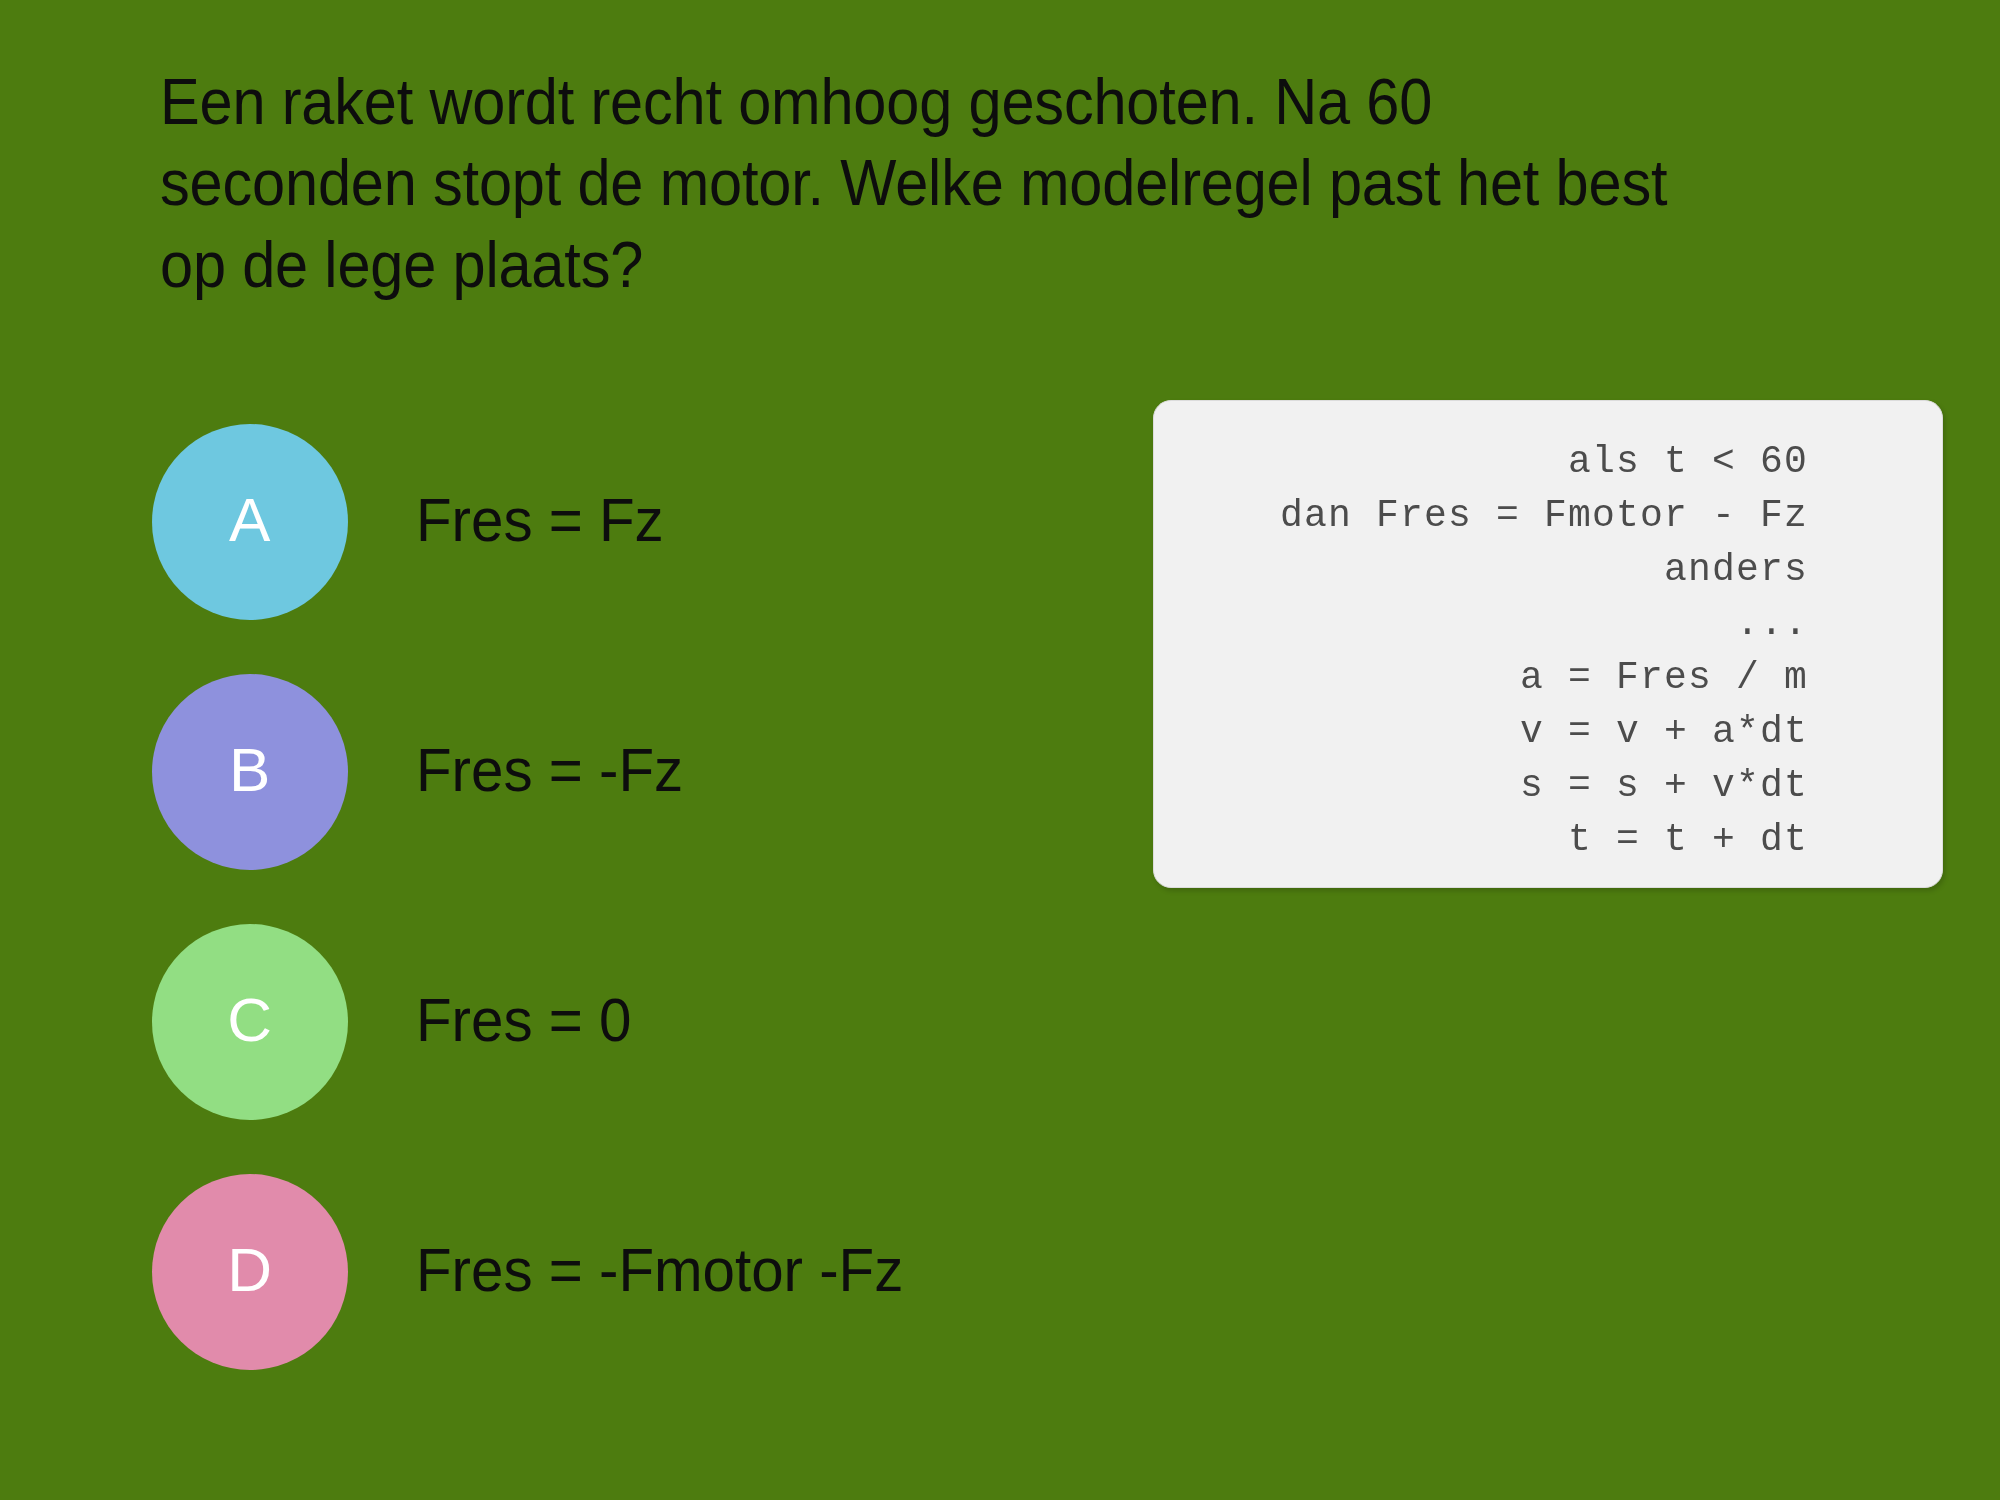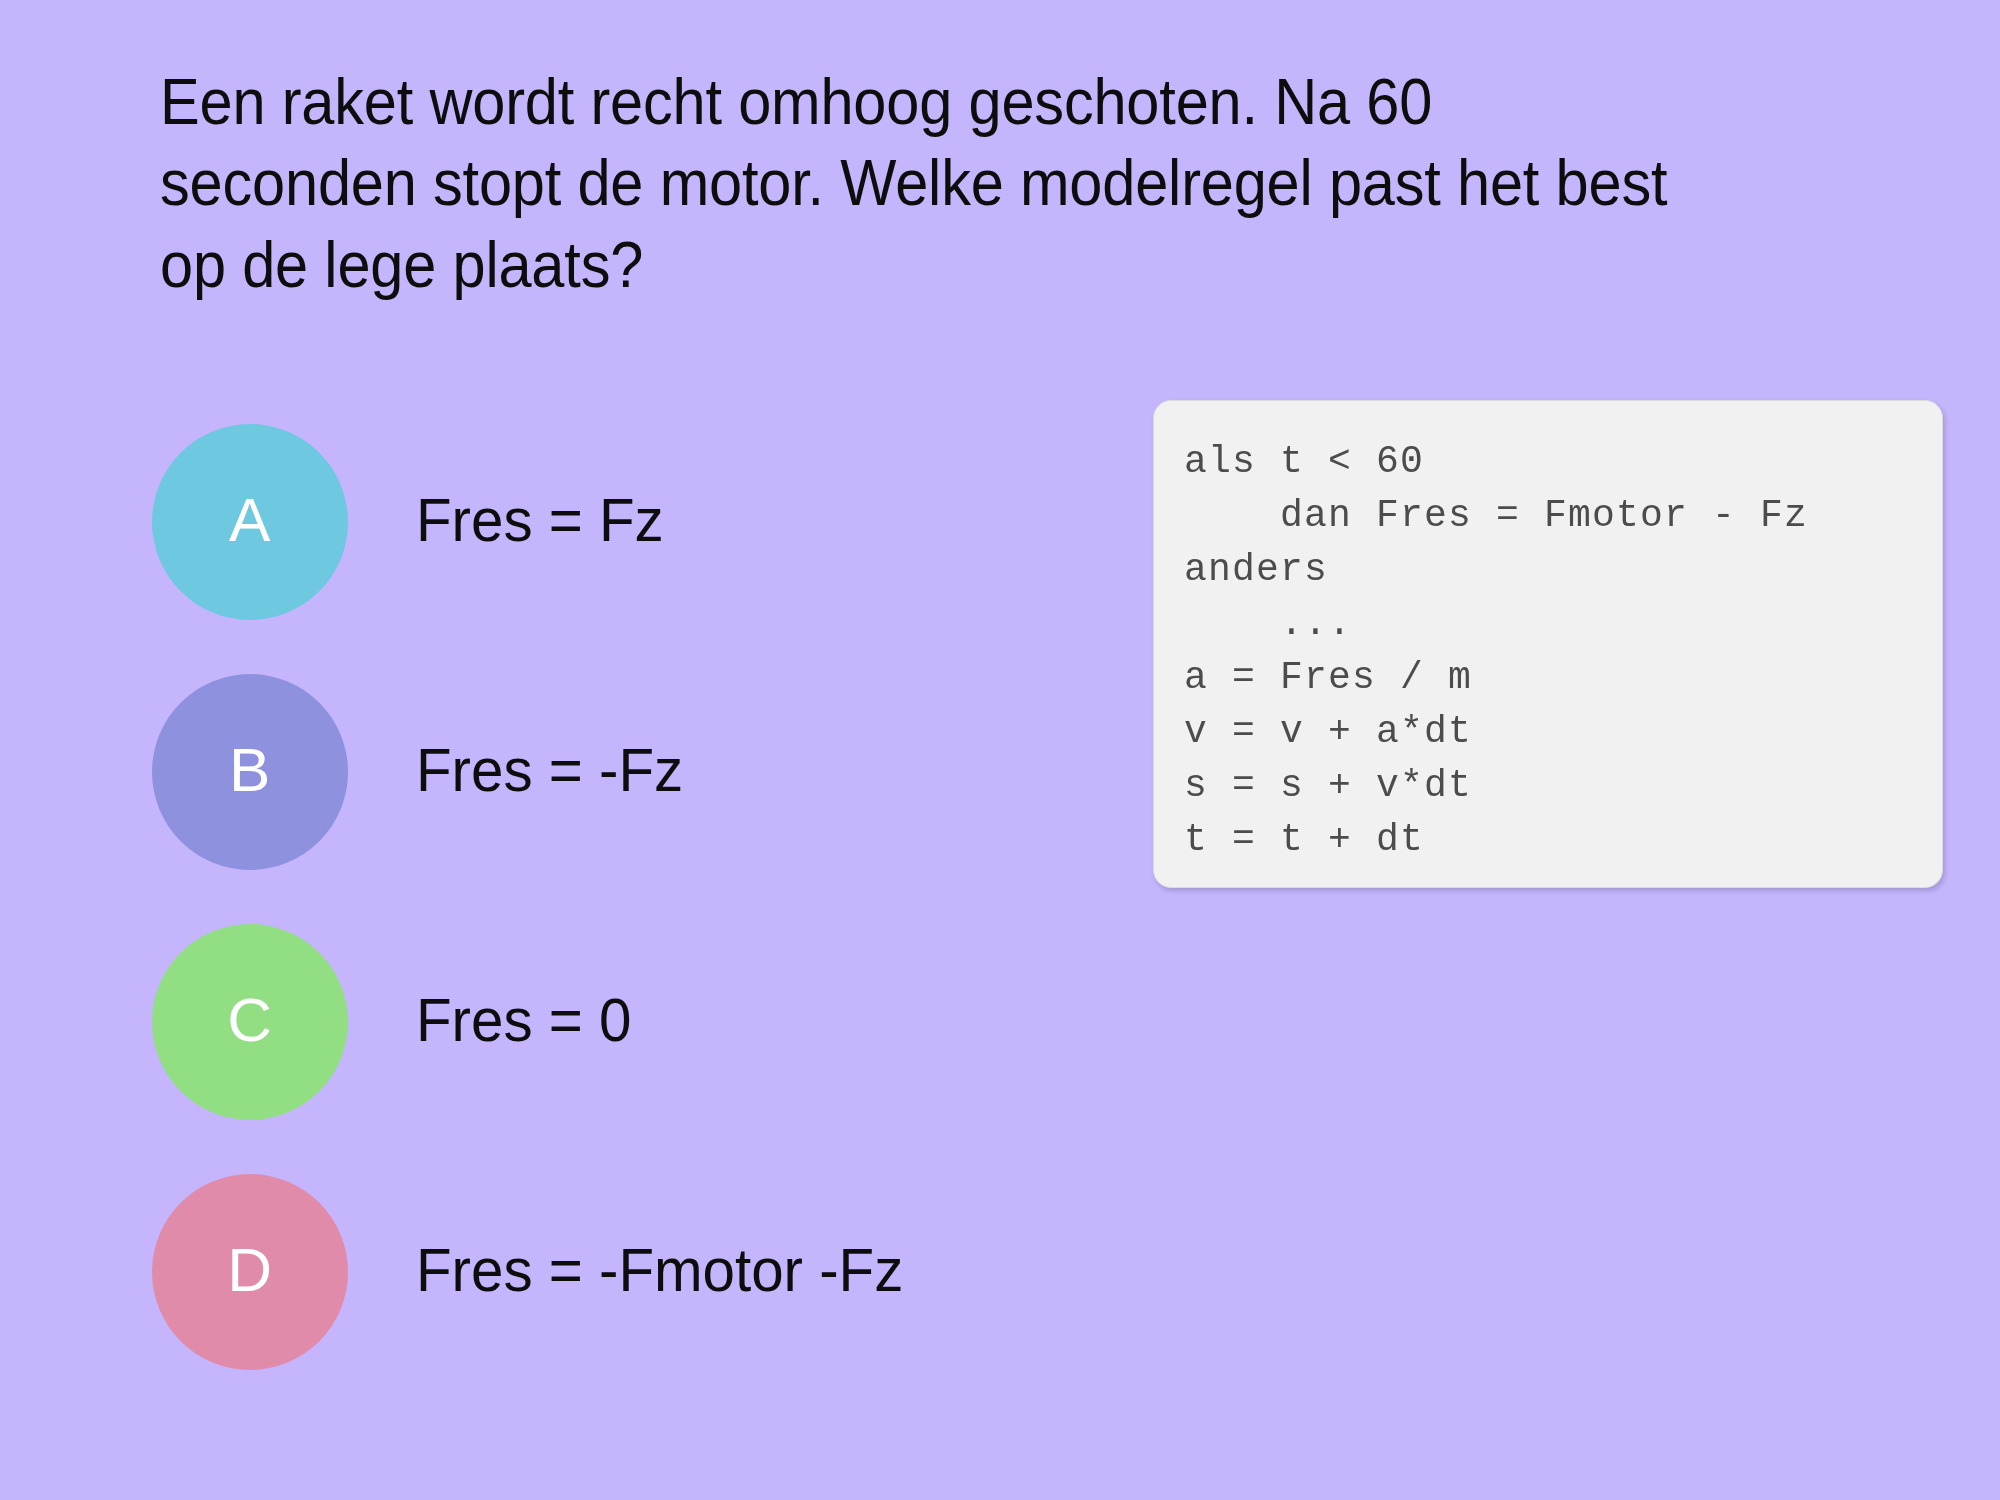--- a/index.html
+++ b/index.html
@@ -12,21 +12,21 @@
     height: 1500px;
     position: relative;
     overflow: hidden;
     font-family: "Liberation Sans", sans-serif;
     -webkit-font-smoothing: antialiased;
   }
 
   .slide {
     position: absolute;
     inset: 0;
-    background: #c4b5fd;
+    background: #4d7c0f;
     text-decoration: underline;
   }
 
   
   .question {
     position: absolute;
     left: 160px;
     top: 62px;
     width: 1640px;
     color: #0d0d0d;
@@ -98,20 +98,21 @@
     position: absolute;
     left: 30px;
     top: 34px;
     margin: 0;
     color: #4c4c4c;
     font-family: "Liberation Mono", "DejaVu Sans Mono", monospace;
     font-size: 38px;
     line-height: 54px;
     white-space: pre;
     letter-spacing: 1.2px;
+    text-align: right;
   }
 </style>
 </head>
 <body style="background: rgb(255, 255, 255);">
 
 <div class="slide">
 
   <div class="question">Een raket wordt recht omhoog geschoten. Na 60 seconden stopt de motor. Welke modelregel past het best op de lege plaats?</div>
 
   <div class="options">

